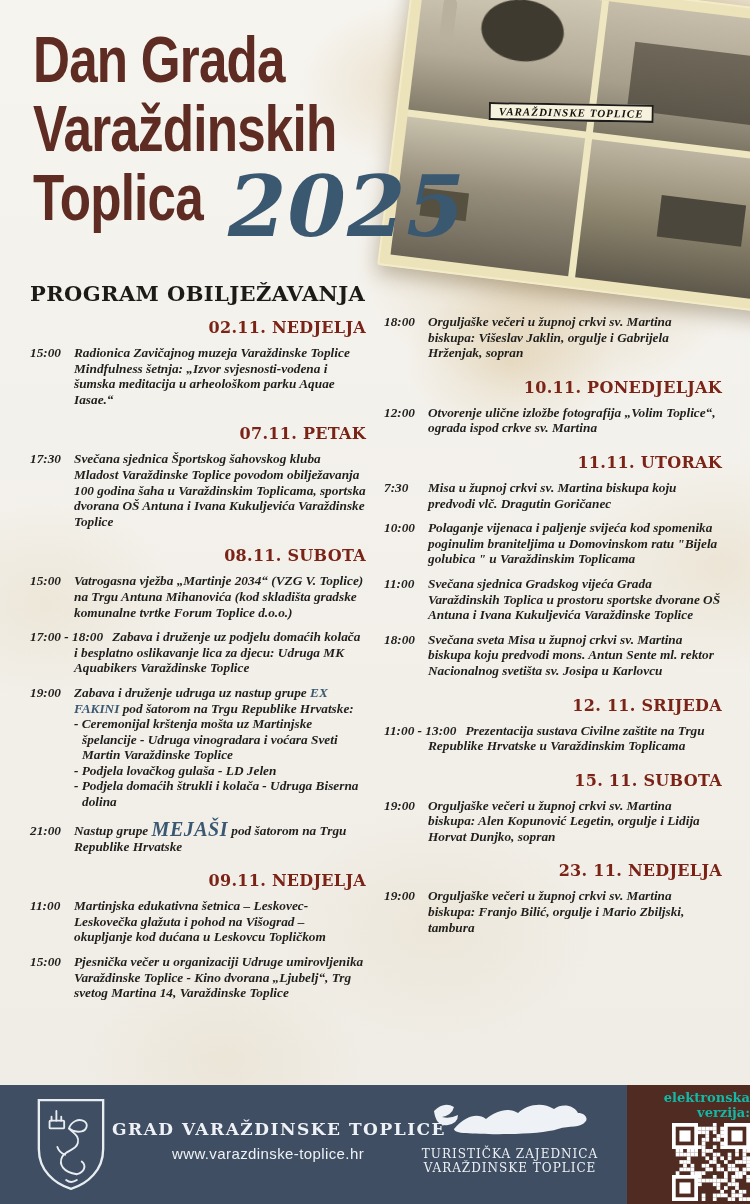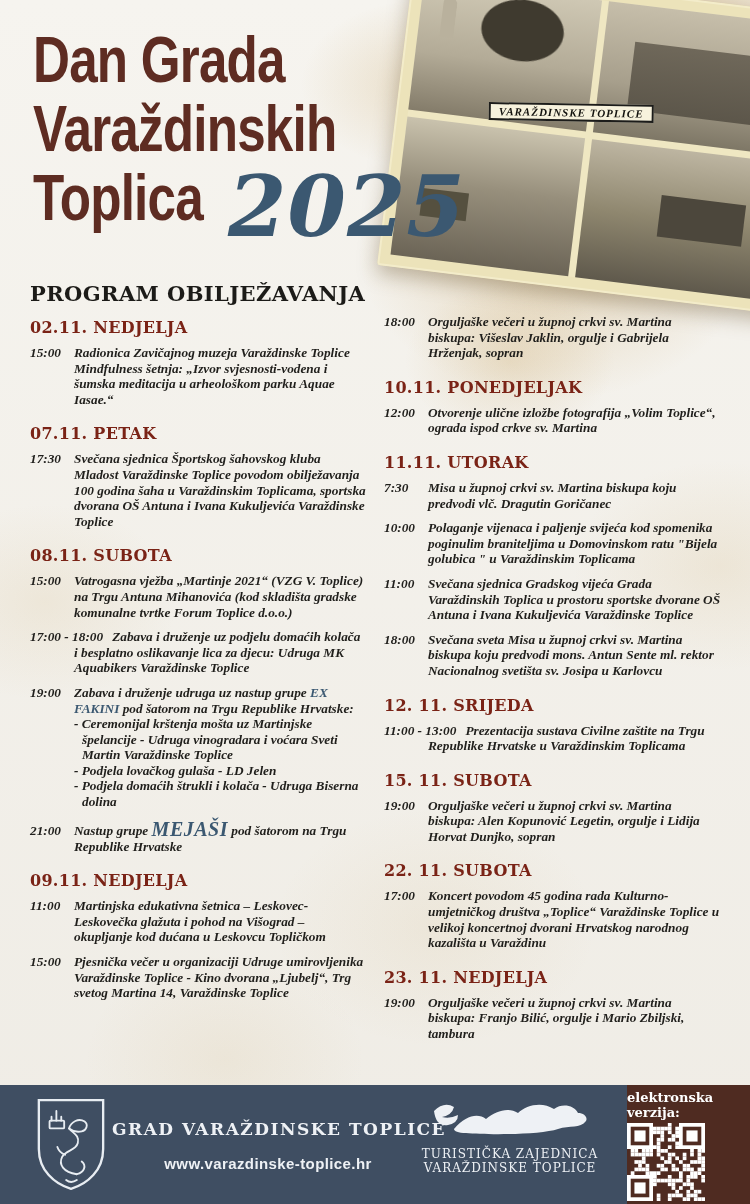--- a/index.html
+++ b/index.html
@@ -62,41 +62,41 @@
   .program-heading{
     position:absolute;left:30px;top:281px;z-index:3;
     font-family:"DejaVu Serif",serif;font-weight:bold;font-size:21px;letter-spacing:.4px;color:#1c1b18;
   }
   .columns{position:absolute;left:30px;top:314px;width:692px;display:flex;gap:18px;z-index:3;}
   .col{flex:0 0 auto;}
   .col-left{width:336px;}
   .col-right{width:338px;}
   .date-head{
     font-family:"DejaVu Serif",serif;font-weight:bold;font-size:16px;color:#7a2316;
-    margin:17px 0 8px;letter-spacing:.3px;
+    margin:17px 0 8px;letter-spacing:.3px;text-align:right;
   }
   .section:first-child .date-head{margin-top:4px;}
   .event{
     font-weight:bold;font-style:italic;font-size:13.3px;line-height:15.6px;color:#201f1c;
     padding-left:44px;text-indent:-44px;margin:0 0 9px;
   }
   .event .time{display:inline-block;width:44px;text-indent:0;}
   .event .time.wide{width:auto;margin-right:9px;}
   .event .bullet{text-indent:-8px;padding-left:8px;}
   .band{color:#3b5871;}
   .band-big{color:#3b5871;font-size:20px;line-height:1;letter-spacing:.5px;vertical-align:-1px;}
   
   .footer{position:absolute;left:0;bottom:0;width:750px;height:119px;background:#3f4e62;z-index:5;}
   .coat{position:absolute;left:33px;top:11px;}
   .city-block{position:absolute;left:112px;top:34px;width:312px;text-align:center;color:#eef1f5;}
   .city-name{font-family:"DejaVu Serif",serif;font-weight:bold;font-size:17px;letter-spacing:1.5px;white-space:nowrap;}
-  .city-url{font-family:"Liberation Sans",sans-serif;font-weight:bold;font-size:15px;margin-top:16px;letter-spacing:.4px;}
+  .city-url{font-family:"Liberation Sans",sans-serif;font-weight:normal;font-size:15px;margin-top:6px;letter-spacing:.4px;}
   .tz-block{position:absolute;left:412px;top:0;width:196px;text-align:center;color:#eef1f5;}
   .tz-line{font-family:"DejaVu Serif",serif;font-size:12px;letter-spacing:1px;line-height:14px;white-space:nowrap;}
-  .qr-panel{position:absolute;right:0;top:0;width:123px;height:119px;background:#4f2b21;text-align:left;color:#ffffff;}
+  .qr-panel{position:absolute;right:0;top:0;width:123px;height:119px;background:#4f2b21;text-align:right;color:#14b8a6;}
   .qr-label{font-family:"DejaVu Serif",serif;font-weight:bold;font-size:13px;line-height:15px;}
   .qr-label:first-child{margin-top:5px;}
   .qr-box{margin-top:3px;display:inline-block;line-height:0;}
 </style>
 </head>
 <body>
 
 <div class="poster">
 
   <div class="postcard">
@@ -123,21 +123,21 @@
         <div class="section">
           <div class="date-head">02.11. NEDJELJA</div>
           <div class="event"><span class="time">15:00</span><span>Radionica Zavičajnog muzeja Varaždinske Toplice Mindfulness šetnja: „Izvor svjesnosti-vodena i šumska meditacija u arheološkom parku Aquae Iasae.“</span></div>
         </div>
         <div class="section">
           <div class="date-head">07.11. PETAK</div>
           <div class="event"><span class="time">17:30</span><span>Svečana sjednica Športskog šahovskog kluba Mladost Varaždinske Toplice povodom obilježavanja 100 godina šaha u Varaždinskim Toplicama, sportska dvorana OŠ Antuna i Ivana Kukuljevića Varaždinske Toplice</span></div>
         </div>
         <div class="section">
           <div class="date-head">08.11. SUBOTA</div>
-          <div class="event"><span class="time">15:00</span><span>Vatrogasna vježba „Martinje 2021“ (VZG V. Toplice) na Trgu Antuna Mihanovića (kod skladišta gradske komunalne tvrtke Forum Toplice d.o.o.)</span></div>
+          <div class="event"><span class="time">15:00</span><span>Vatrogasna vježba „Martinje 2034“ (VZG V. Toplice) na Trgu Antuna Mihanovića (kod skladišta gradske komunalne tvrtke Forum Toplice d.o.o.)</span></div>
           <div class="event"><span class="time wide">17:00 - 18:00</span><span>Zabava i druženje uz podjelu domaćih kolača i besplatno oslikavanje lica za djecu: Udruga MK Aquabikers Varaždinske Toplice</span></div>
           <div class="event"><span class="time">19:00</span><span>Zabava i druženje udruga uz nastup grupe </span><span class="band">EX FAKINI</span><span> pod šatorom na Trgu Republike Hrvatske:</span><div class="bullet">- Ceremonijal krštenja mošta uz Martinjske špelancije - Udruga vinogradara i voćara Sveti Martin Varaždinske Toplice</div><div class="bullet">- Podjela lovačkog gulaša - LD Jelen</div><div class="bullet">- Podjela domaćih štrukli i kolača - Udruga Biserna dolina</div></div>
           <div class="event"><span class="time">21:00</span><span>Nastup grupe </span><span class="band-big">MEJAŠI</span><span> pod šatorom na Trgu Republike Hrvatske</span></div>
         </div>
         <div class="section">
           <div class="date-head">09.11. NEDJELJA</div>
           <div class="event"><span class="time">11:00</span><span>Martinjska edukativna šetnica – Leskovec-Leskovečka glažuta i  pohod na Višograd – okupljanje kod dućana u Leskovcu Topličkom</span></div>
           <div class="event"><span class="time">15:00</span><span>Pjesnička večer u organizaciji Udruge umirovljenika Varaždinske Toplice - Kino dvorana „Ljubelj“, Trg svetog Martina 14, Varaždinske Toplice</span></div>
         </div>
       </div>
@@ -156,24 +156,20 @@
           <div class="event"><span class="time">11:00</span><span>Svečana sjednica Gradskog vijeća Grada Varaždinskih Toplica u prostoru sportske dvorane OŠ  Antuna i Ivana Kukuljevića Varaždinske Toplice</span></div>
           <div class="event"><span class="time">18:00</span><span>Svečana sveta Misa u župnoj crkvi sv. Martina biskupa koju predvodi mons. Antun Sente ml. rektor Nacionalnog svetišta sv. Josipa u Karlovcu</span></div>
         </div>
         <div class="section">
           <div class="date-head">12. 11.  SRIJEDA</div>
           <div class="event"><span class="time wide">11:00 - 13:00</span><span>Prezentacija sustava Civilne zaštite na Trgu Republike Hrvatske u Varaždinskim Toplicama</span></div>
         </div>
         <div class="section">
           <div class="date-head">15. 11. SUBOTA</div>
           <div class="event"><span class="time">19:00</span><span>Orguljaške večeri u župnoj crkvi sv. Martina biskupa: Alen Kopunović Legetin, orgulje i Lidija Horvat Dunjko, sopran</span></div>
-        </div>
-        <div class="section">
-          <div class="date-head">22. 11. SUBOTA</div>
-          <div class="event"><span class="time">17:00</span><span>Koncert povodom 45 godina rada Kulturno-umjetničkog društva „Toplice“ Varaždinske Toplice u velikoj koncertnoj dvorani Hrvatskog narodnog kazališta u Varaždinu</span></div>
         </div>
         <div class="section">
           <div class="date-head">23. 11. NEDJELJA</div>
           <div class="event"><span class="time">19:00</span><span>Orguljaške večeri u župnoj crkvi sv. Martina biskupa: Franjo Bilić, orgulje i Mario Zbiljski, tambura</span></div>
         </div>
       </div>
   </div>
 
   <div class="footer">
     <svg class="coat" width="76" height="97" viewBox="0 0 78 99" fill="none" stroke="#e8edf2" stroke-width="2.4" stroke-linecap="round">

